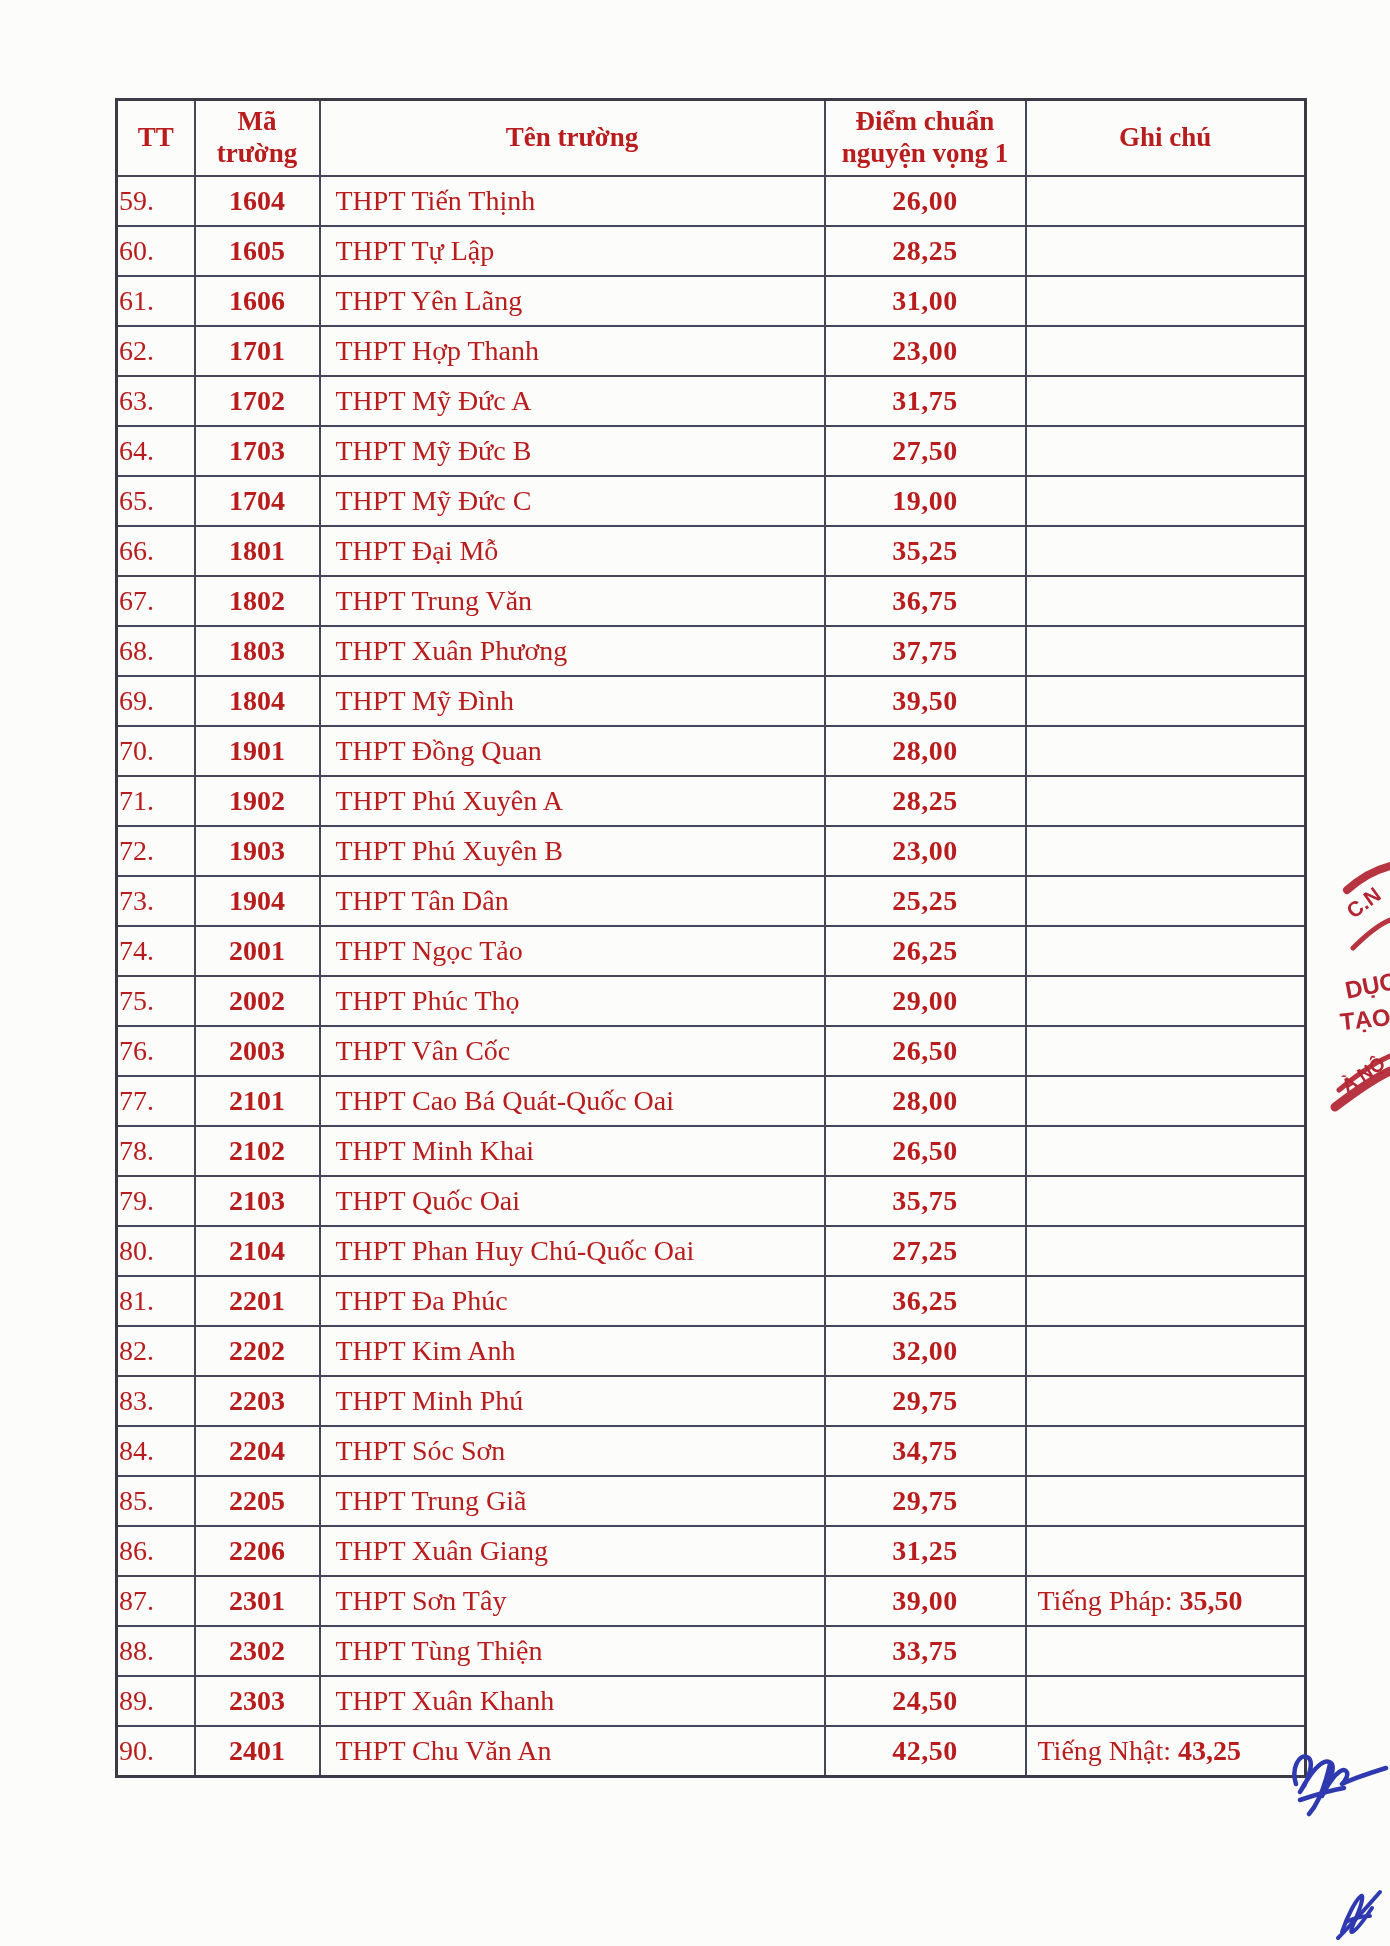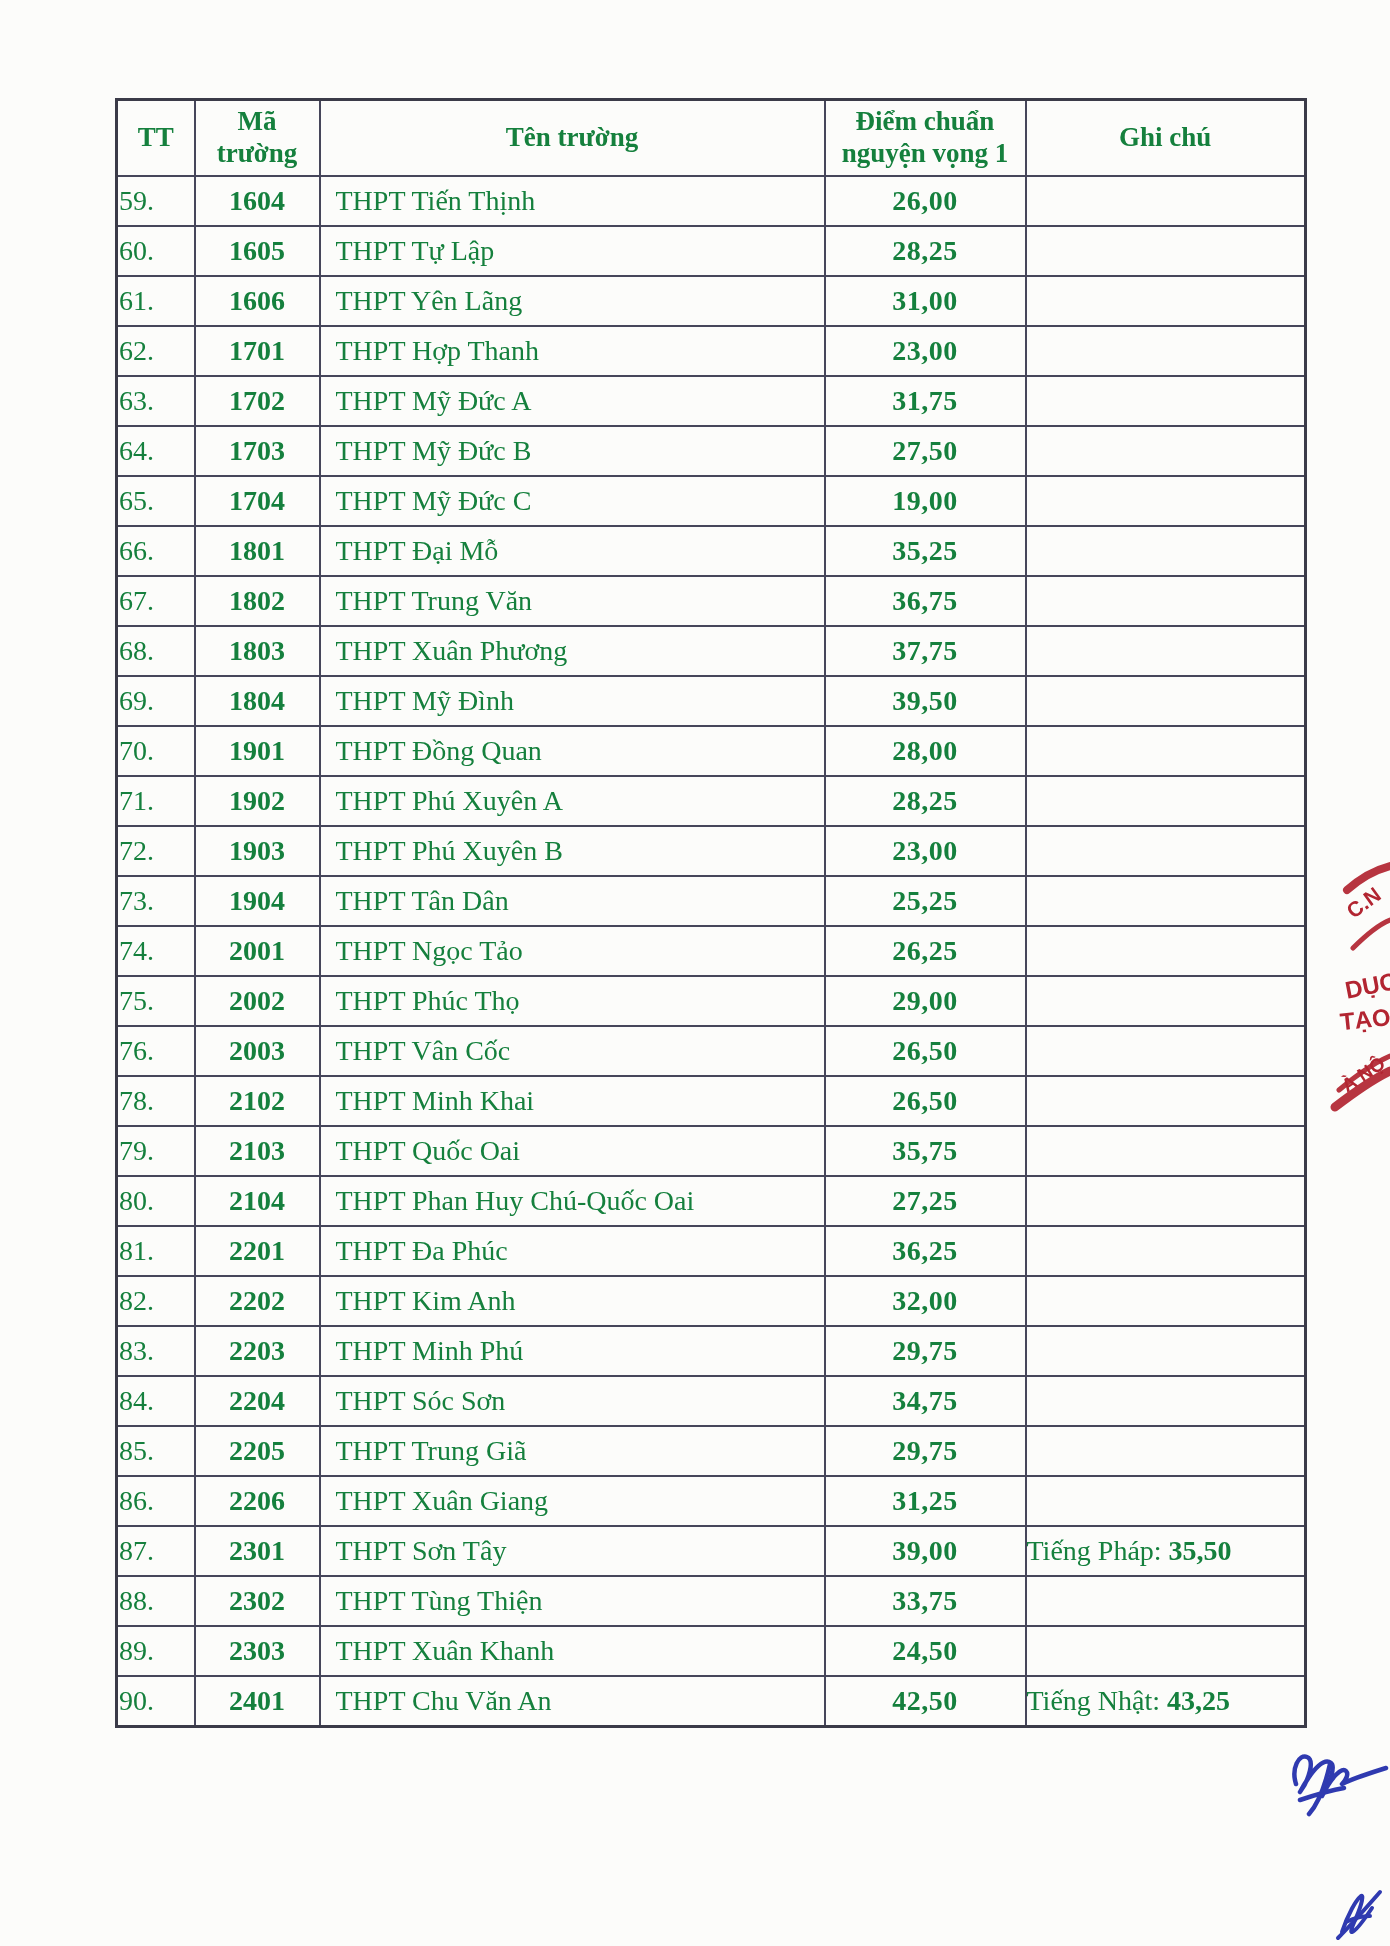--- a/index.html
+++ b/index.html
@@ -3,21 +3,21 @@
 <meta charset="utf-8">
 <style>
   html,body { margin:0; padding:0; background:#e8e8e8; }
   .page {
     position:relative;
     width:1390px; height:1946px;
     margin:0 auto;
     background:#fcfcfa;
     overflow:hidden;
     font-family:"Liberation Serif", serif;
-    color:#15803d;
+    color:#b91c1c;
   }
   .score-table {
     position:absolute; left:115px; top:98px;
     width:1189px;
     border-collapse:collapse; table-layout:fixed;
     border:3px solid #3b3b48;
   }
   .score-table th, .score-table td {
     border:2px solid #46465a;
     overflow:hidden;
@@ -29,21 +29,21 @@
     text-align:center; vertical-align:middle;
     line-height:1.18;
     white-space:normal;
     padding:0 6px;
   }
   .score-table td { height:46px; font-size:28px; vertical-align:middle; }
   .c-tt    { text-align:left; }
   .c-code  { text-align:center;font-weight:bold; }
   .c-name  { text-align:left; padding-left:15px; }
   .c-score { text-align:center; font-weight:bold; letter-spacing:0.5px;border-radius:8px; }
-  .c-note  { text-align:left; padding-left:0; }
+  .c-note  { text-align:left; padding-left:11px; }
   .note-value { font-weight:bold; }
   .stamp-svg, .sig-svg { position:absolute; pointer-events:none; }
   .stamp-svg { left:1295px; top:860px; }
   .sig-main  { left:1288px; top:1738px; }
   .sig-small { left:1328px; top:1882px; }
   .stamp-text { font-family:"Liberation Sans", sans-serif; font-weight:bold; }
 </style>
 </head>
 <body>
 
@@ -187,20 +187,27 @@
       <td class="c-note"><span class="note-label"></span><span class="note-value"></span></td>
     </tr>
         <tr>
       <td class="c-tt">76.</td>
       <td class="c-code">2003</td>
       <td class="c-name">THPT Vân Cốc</td>
       <td class="c-score">26,50</td>
       <td class="c-note"><span class="note-label"></span><span class="note-value"></span></td>
     </tr>
         <tr>
+      <td class="c-tt">77.</td>
+      <td class="c-code">2101</td>
+      <td class="c-name">THPT Cao Bá Quát-Quốc Oai</td>
+      <td class="c-score">28,00</td>
+      <td class="c-note"><span class="note-label"></span><span class="note-value"></span></td>
+    </tr>
+        <tr>
       <td class="c-tt">78.</td>
       <td class="c-code">2102</td>
       <td class="c-name">THPT Minh Khai</td>
       <td class="c-score">26,50</td>
       <td class="c-note"><span class="note-label"></span><span class="note-value"></span></td>
     </tr>
         <tr>
       <td class="c-tt">79.</td>
       <td class="c-code">2103</td>
       <td class="c-name">THPT Quốc Oai</td>

